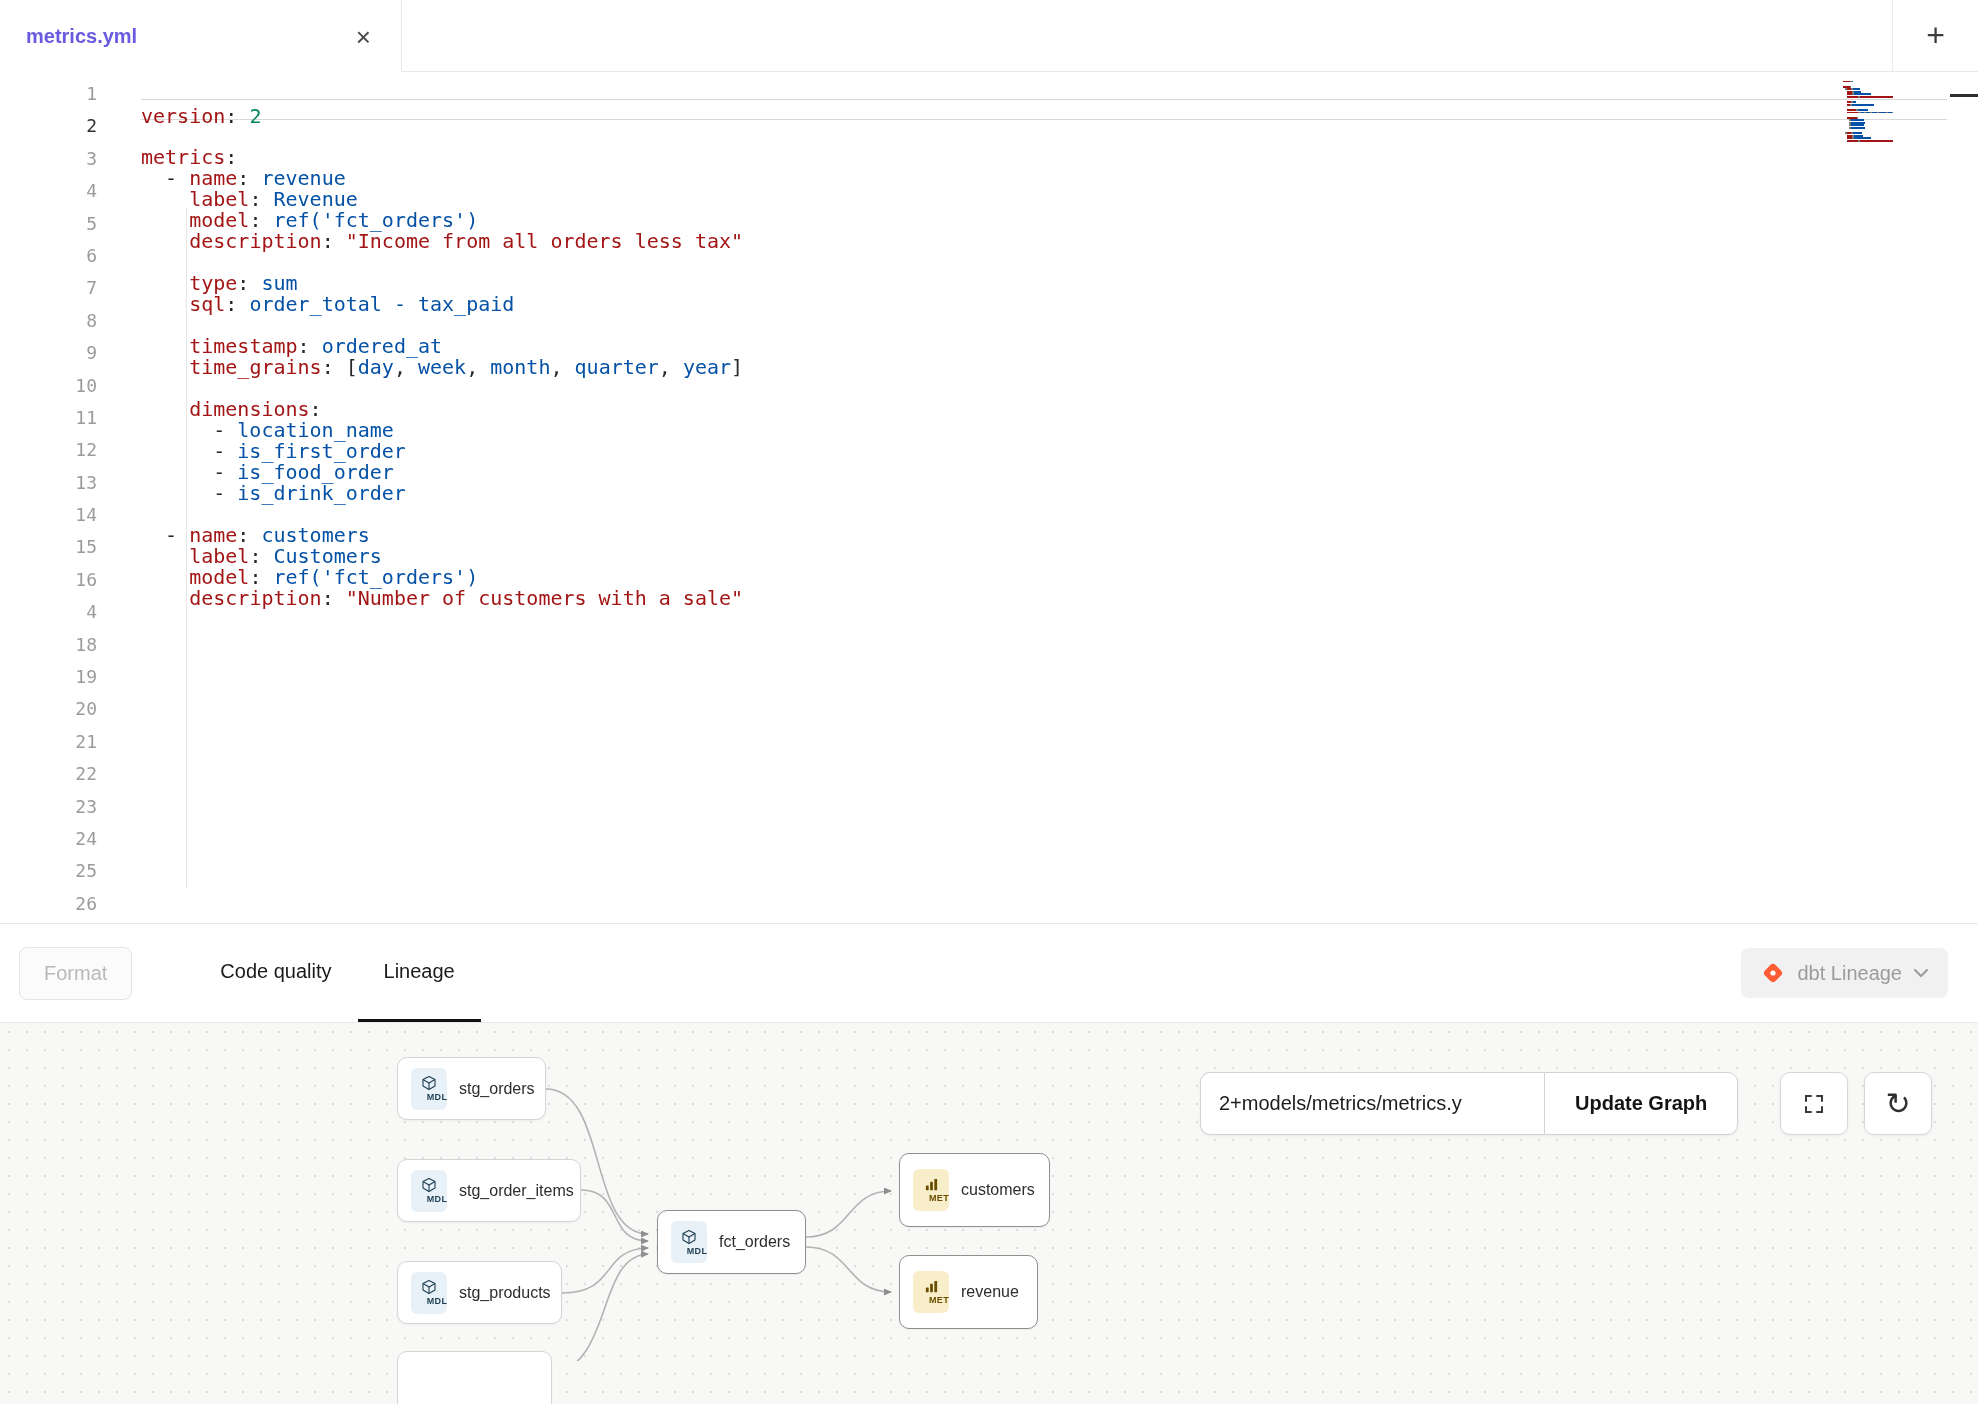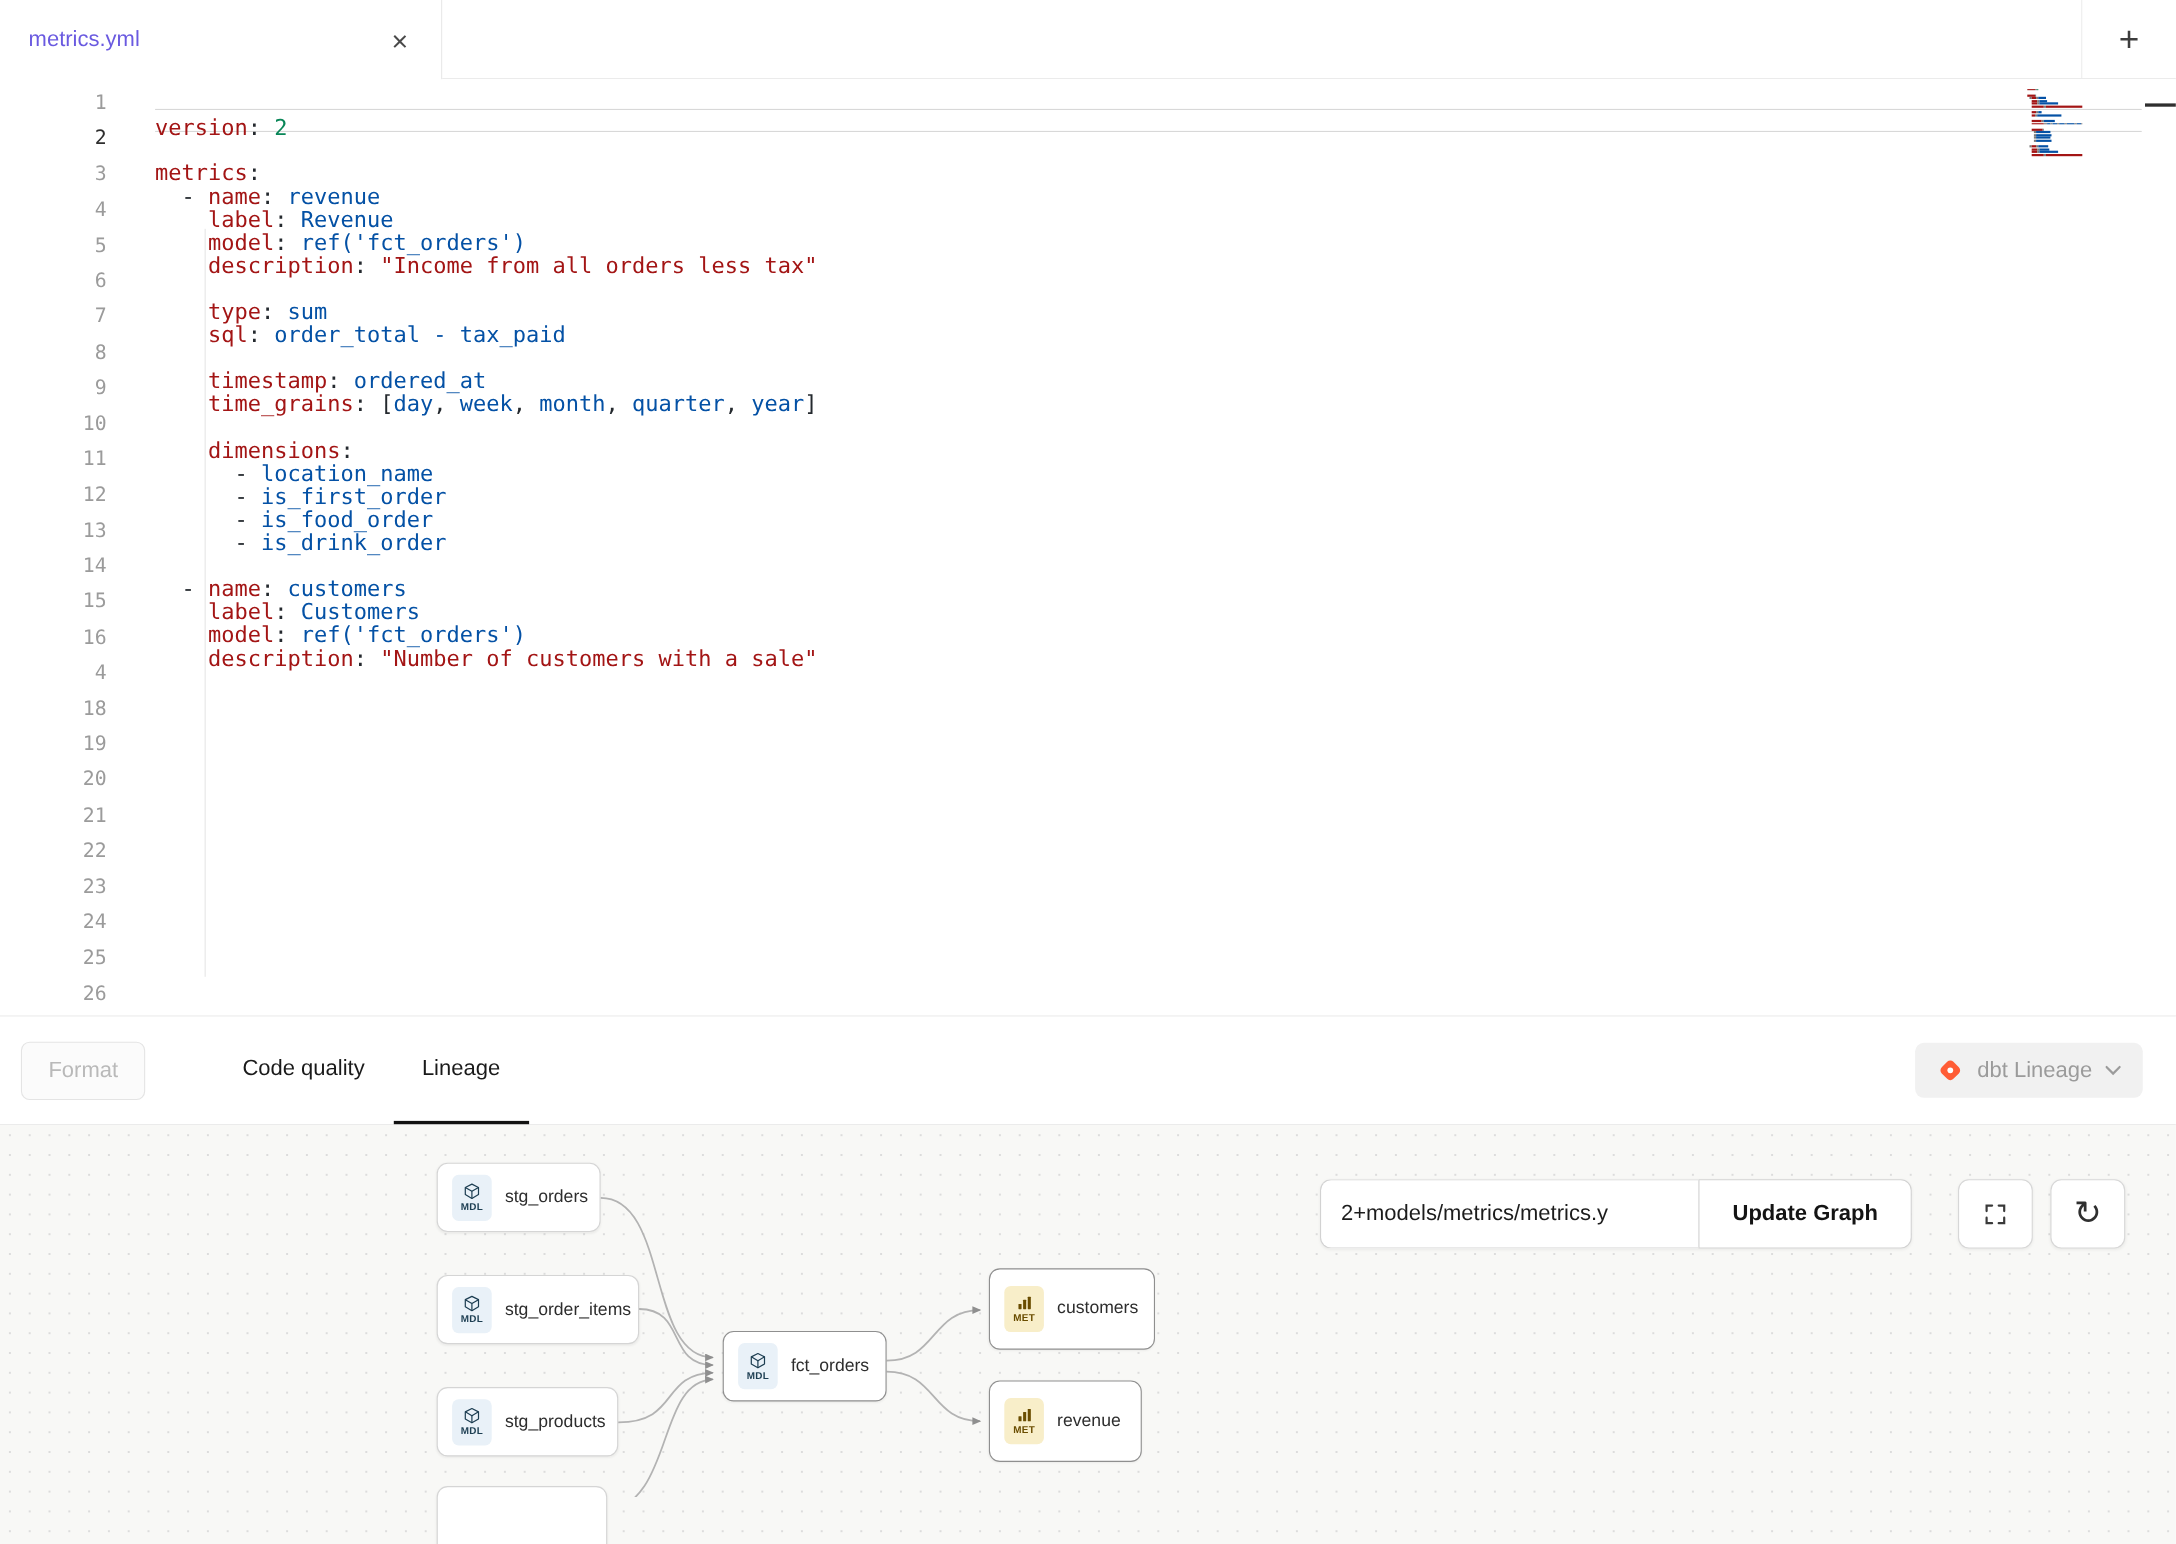--- a/index.html
+++ b/index.html
@@ -3,21 +3,21 @@
 <meta charset="utf-8">
 <style>
   * { margin:0; padding:0; box-sizing:border-box; }
   html,body { width:1978px; height:1404px; background:#fff; font-family:"Liberation Sans", sans-serif; overflow:hidden; }
   .app { position:absolute; inset:0; display:flex; flex-direction:column; }
 
   
   .tabbar { height:72px; display:flex; align-items:stretch; border-bottom:1px solid #e9e9e9; background:#fff; }
   .tab { width:402px; height:73px; margin-bottom:-1px; background:#fff; display:flex; align-items:center;
          justify-content:space-between; padding:0 30px 0 26px; border-right:1px solid #e8e8e8; cursor:pointer; }
-  .tab-label { color:var(--tab-accent); font-size:20px; font-weight:400; }
+  .tab-label { color:var(--tab-accent); font-size:20px; font-weight:700; }
   .tab-close { color:#4a4a4a; font-size:26px; line-height:1; cursor:pointer; }
   .tabbar-rest { flex:1; }
   .newtab { width:86px; border-left:1px solid #ededed; display:flex; align-items:center; justify-content:center;
             font-size:32px; font-weight:300; color:#3d3d3d; cursor:pointer; }
 
   
   .crumbrow { height:67px; display:flex; align-items:center; justify-content:space-between; padding:0 29px 0 34px; background:#fff; }
   .breadcrumb { font-size:20px; color:#3a3a3a; }
   .save-btn { display:flex; align-items:center; gap:11px; background:#efefef; border:none; border-radius:8px;
               padding:13px 22px; color:#a9a9a9; font-size:20px; cursor:default; }
@@ -66,21 +66,21 @@
             background-image:radial-gradient(circle, #dcdcdc 1.3px, transparent 1.4px); background-size:18px 18px; }
   .edges { position:absolute; left:0; top:0; pointer-events:none; }
   .edge { stroke:#b3b3b3; stroke-width:1.6; fill:none; }
   .node { position:absolute; display:flex; align-items:center; gap:12px; background:#fff; border:1px solid #d5d5d5;
           border-radius:10px; padding:0 13px; box-shadow:0 1px 2px rgba(0,0,0,0.05); cursor:pointer; }
   .node.emphasized { border-color:#8f8f8f; }
   .kind { width:36px; height:42px; border-radius:6px; display:flex; flex-direction:column; align-items:center;
           justify-content:center; gap:1px; flex:none; }
   .kind.MDL { background:var(--mdl-icon-bg); color:var(--mdl-icon-fg); }
   .kind.MET { background:var(--met-icon-bg); color:var(--met-icon-fg); }
-  .kind-label { font-size:9px; font-weight:700; letter-spacing:0.3px; }
+  .kind-label { font-size:9px; font-weight:700; letter-spacing:0.3px;padding-left:16px; }
   .node-label { font-size:16px; color:#2d2d2d; white-space:nowrap; }
 
   .search-group { position:absolute; left:1200px; top:49px; display:flex; box-shadow:0 1px 3px rgba(0,0,0,0.06); border-radius:10px; }
   .graph-search { width:344px; height:63px; border:1px solid #d2d2d2; border-right:none; border-radius:10px 0 0 10px;
                   padding:0 18px; font-size:20px; color:#1c1c1c; background:#fff; font-family:"Liberation Sans", sans-serif; outline:none; }
   .update-btn { height:63px; padding:0 30px; border:1px solid #d2d2d2; border-radius:0 10px 10px 0; background:#fff;
                 font-size:20px; font-weight:600; color:#141414; cursor:pointer; font-family:"Liberation Sans", sans-serif; }
   .icon-btn { position:absolute; top:49px; width:68px; height:63px; background:#fff; border:1px solid #d7d7d7;
               border-radius:10px; display:flex; align-items:center; justify-content:center; cursor:pointer;
               box-shadow:0 1px 3px rgba(0,0,0,0.06); }

